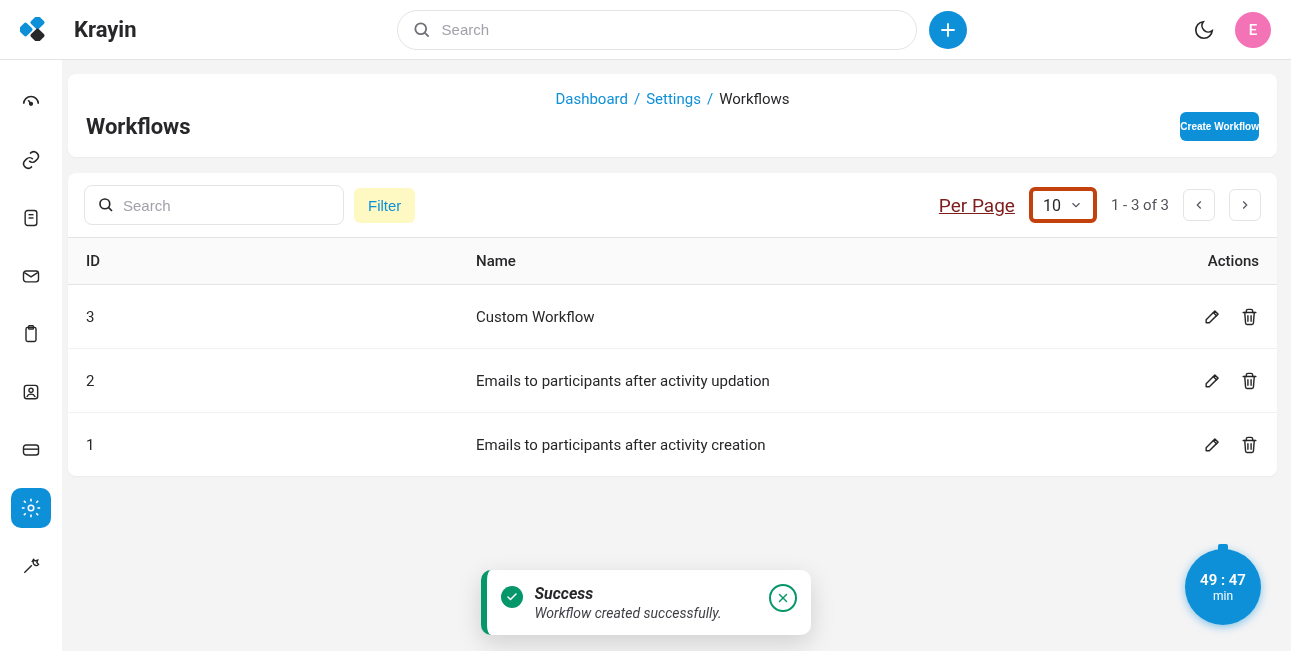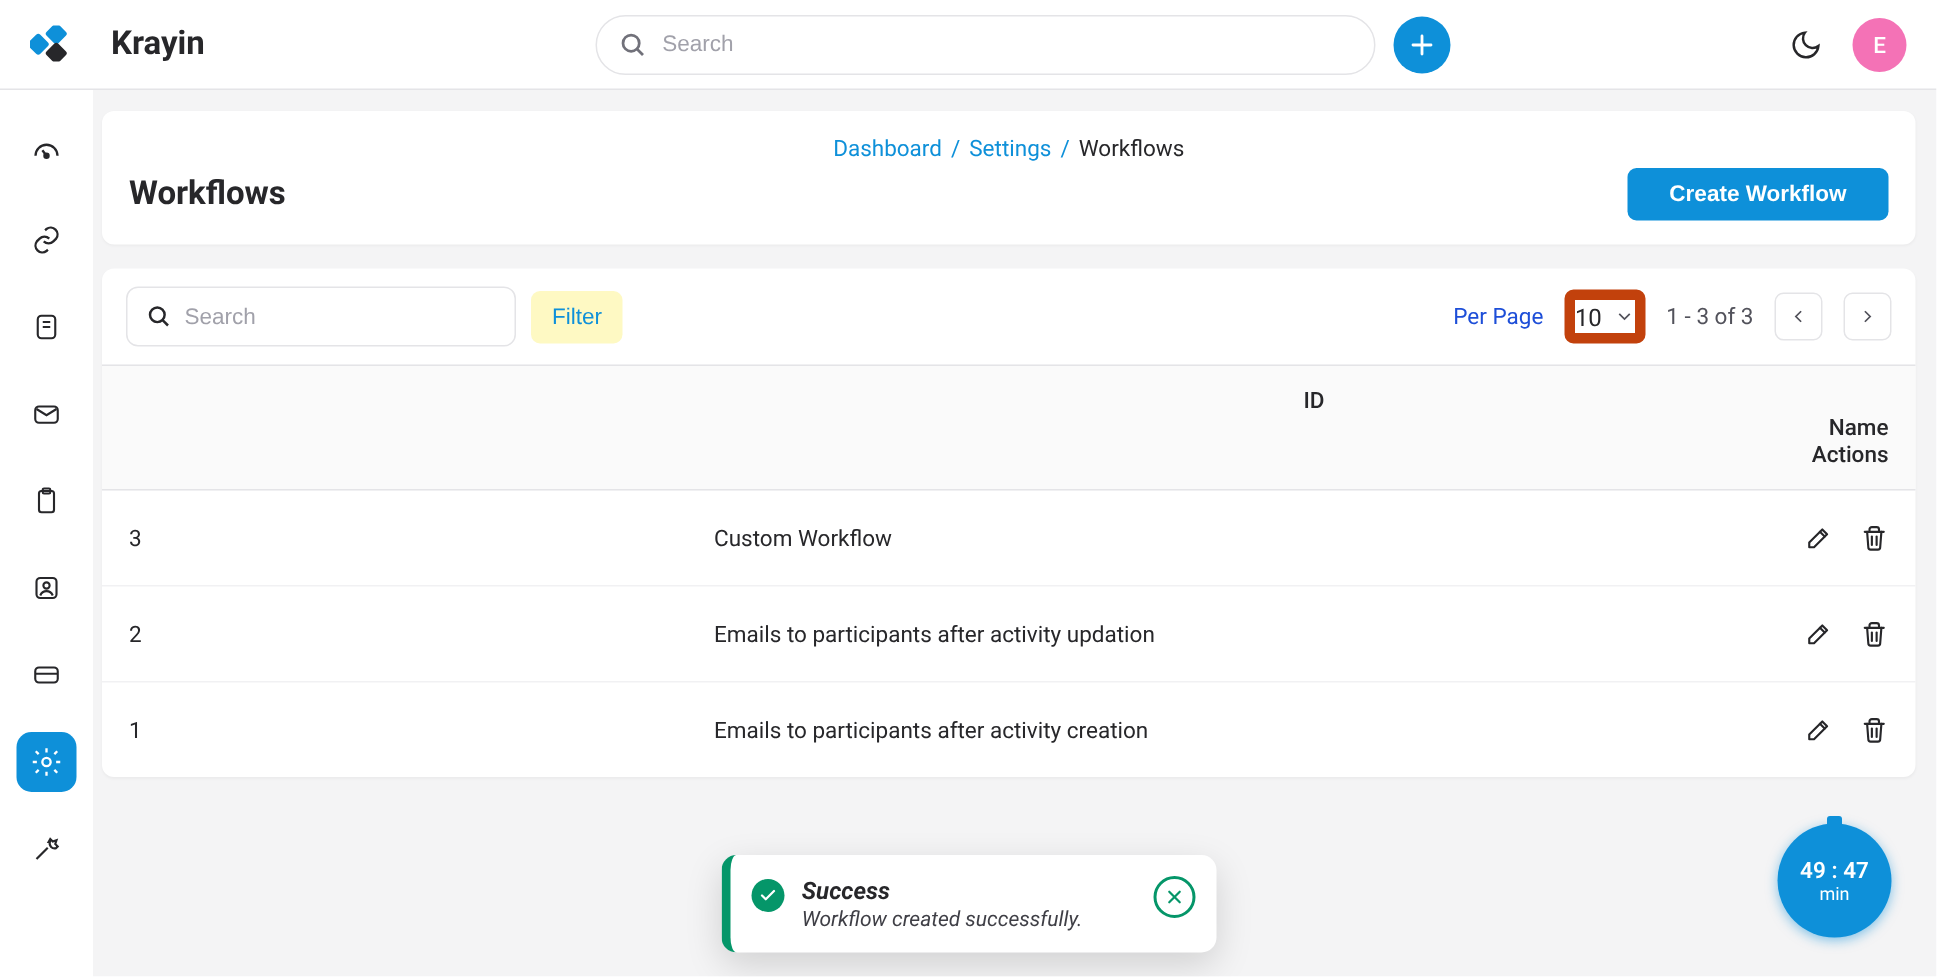--- a/index.html
+++ b/index.html
@@ -70,56 +70,56 @@
     padding: 16px 18px; margin-bottom: 16px;
   }
   .breadcrumb { font-size: 15px; display: flex; gap: 6px; align-items: center; margin-bottom: 4px; justify-content: center; }
   .breadcrumb .link { color: #0E90D9; cursor: pointer; }
   .breadcrumb .sep { color: #0E90D9; }
   .breadcrumb .current { color: #27272A; }
   .title-row { display: flex; align-items: center; justify-content: space-between; }
   .page-title { font-size: 22px; font-weight: 700; }
   .primary-btn {
     background: #0E90D9; color: #fff; border: none; border-radius: 6px;
-    padding: 9px 28px; font-size: 15px; font-weight: 600; cursor: pointer;
+    padding: 9px 0; font-size: 10px; font-weight: 600; cursor: pointer;
   }
 
   
   .table-card { background: #fff; border-radius: 8px; box-shadow: 0 1px 2px rgba(0,0,0,0.04); }
   .table-toolbar {
     display: flex; align-items: center; padding: 12px 16px; gap: 10px;
   }
   .mini-search {
     display: flex; align-items: center; gap: 8px;
     border: 1px solid #E4E4E7; border-radius: 8px; height: 40px; padding: 0 12px;
     width: 260px;
   }
   .mini-search input { border: none; outline: none; font-size: 15px; width: 100%; background: transparent; }
   .mini-search input::placeholder { color: #A1A1AA; }
   .filter-btn {
     background: #fef9c3; color: #0E90D9; border: none; border-radius: 6px;
     padding: 9px 14px; font-size: 15px; font-weight: 500; cursor: pointer;
   }
   .toolbar-right { margin-left: auto; display: flex; align-items: center; gap: 14px; }
-  .per-page-label { color: #1d4ed8; font-size: 15px; }
+  .per-page-label { color: #7f1d1d; font-size: 19px; text-decoration: underline; }
   .select-box {
-    border: 7px solid #c2410c; border-radius: 6px; height: 36px;
-    display: flex; align-items: center; padding: 0 0; gap: 8px; cursor: pointer;
+    border: 4px solid #c2410c; border-radius: 6px; height: 36px;
+    display: flex; align-items: center; padding: 0 10px; gap: 8px; cursor: pointer;
   }
   .range-text { color: #52525B; font-size: 15px; }
   .pager-btn {
     width: 32px; height: 32px; border: 1px solid #E4E4E7; border-radius: 6px;
     display: flex; align-items: center; justify-content: center; cursor: pointer;
     color: #52525B;
   }
 
   .table-head {
-    display: flex; align-items: flex-end; padding: 14px 18px;
+    display: flex; align-items: flex-start; padding: 14px 18px;
     border-top: 1px solid #E4E4E7; border-bottom: 1px solid #E4E4E7;
-    background: #FAFAFA; font-weight: 500; color: #27272A; font-size: 15px; flex-direction: column;
+    background: #FAFAFA; font-weight: 500; color: #27272A; font-size: 15px;
   }
   .col-id { width: 390px; }
   .col-name { flex: 1; }
   .col-actions { width: 120px; text-align: right; }
 
   .table-row {
     display: flex; align-items: center; padding: 22px 18px;
     border-bottom: 1px solid #F1F1F3; font-size: 15px;
   }
   .table-row:last-child { border-bottom: none; }

